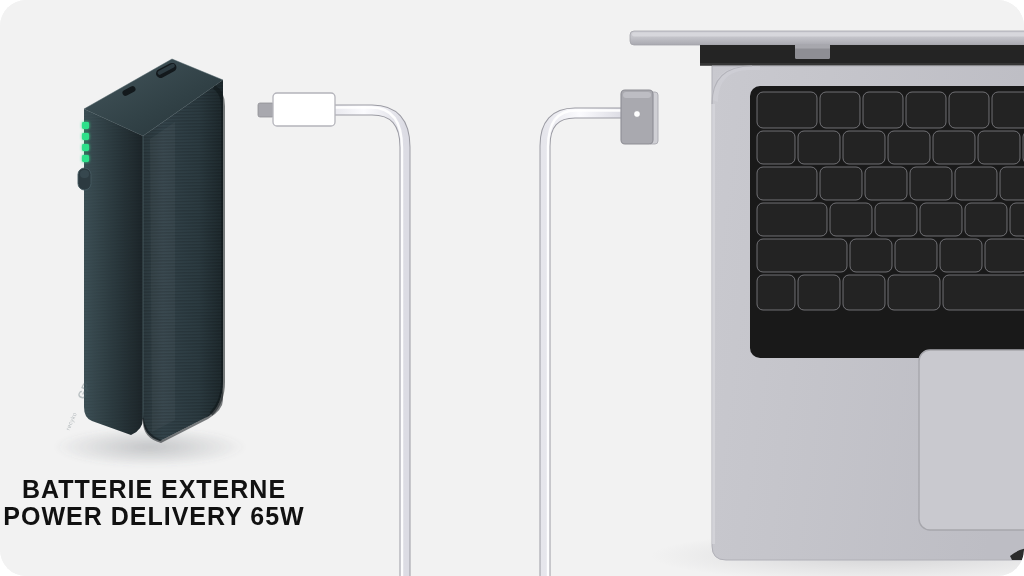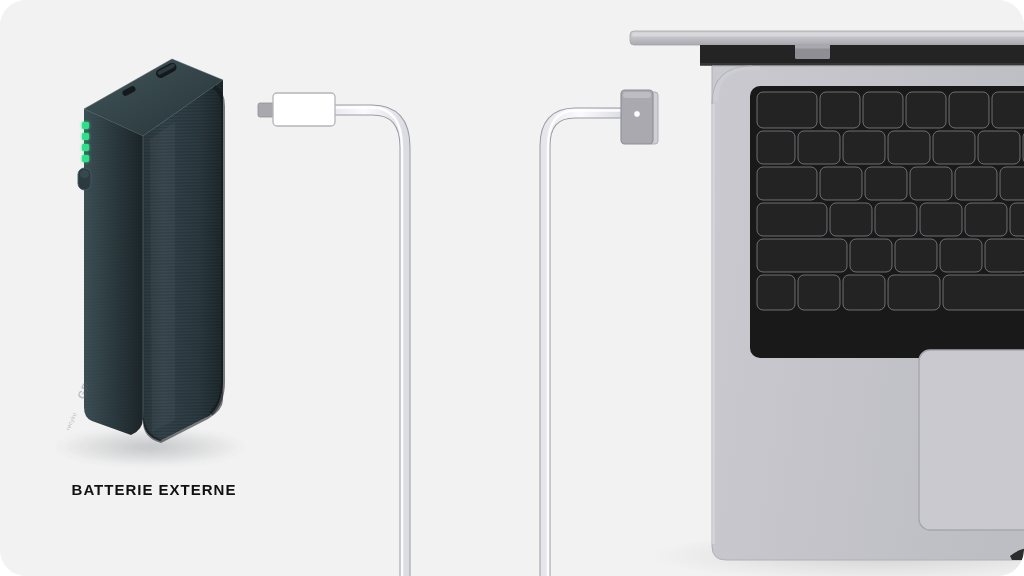--- a/index.html
+++ b/index.html
@@ -29,21 +29,21 @@
   
   #caption {
     position: absolute;
     left: 0px;
     top: 476px;
     width: 308px;
     text-align: center;
     color: #111111;
     font-family: "Liberation Sans", sans-serif;
     font-weight: bold;
-    font-size: 15px;
+    font-size: 25px;
     letter-spacing: 1.0px;
     line-height: 27px;
     white-space: nowrap;
   }
   #caption div { white-space: nowrap; }
 </style>
 </head>
 <body>
 
 <div id="scene">
@@ -289,15 +289,16 @@
           <text x="0" y="0" font-family="'Liberation Sans', sans-serif" font-size="11" font-weight="bold" fill="#4e6168" letter-spacing="0.4">GP</text>
           <text x="-34" y="-1" font-family="'Liberation Sans', sans-serif" font-size="6" fill="#46575e" letter-spacing="0.2">recyko</text>
         </g>
       </g>
 
     </g>
   </svg>
 
   <div id="caption">
     <div>BATTERIE EXTERNE</div>
+    <div>POWER DELIVERY 65W</div>
   </div>
 
 </div>
 
 </body></html>

